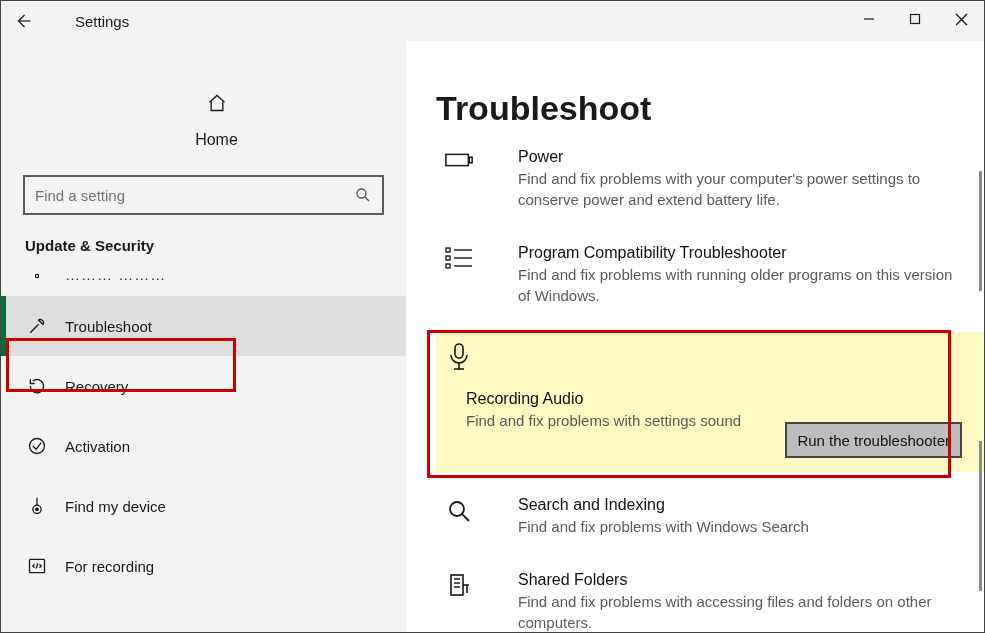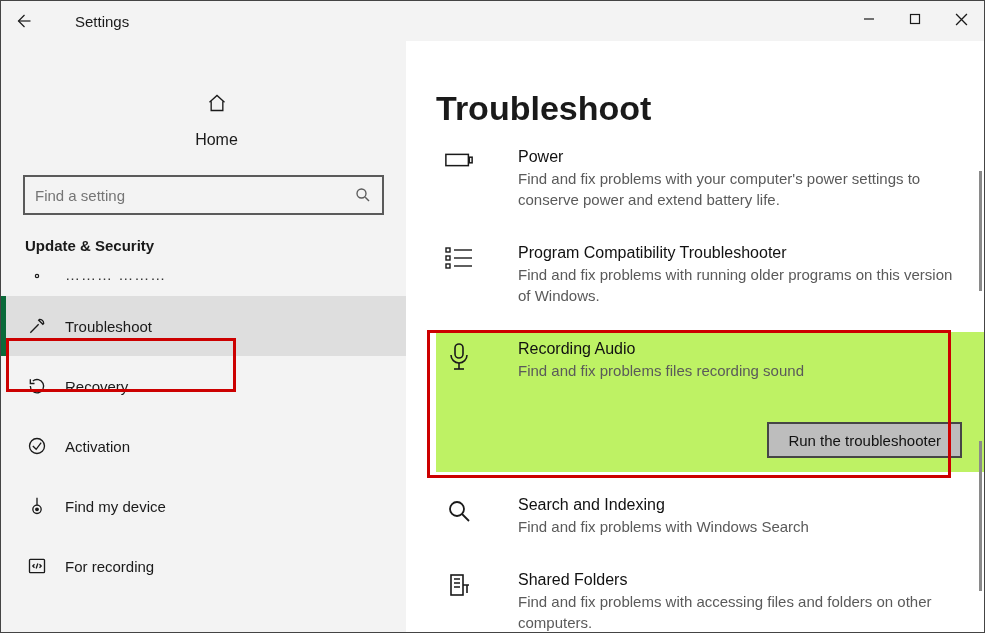--- a/index.html
+++ b/index.html
@@ -161,29 +161,30 @@
     gap:18px;
     padding:8px 20px 10px 6px;
     cursor:pointer;
     position:relative;
   }
   .ts-item .icon { width:34px; display:flex; justify-content:center; padding-top:2px; flex-shrink:0;}
   .ts-item .txt { flex:1;margin-left:24px; }
   .ts-item .ttitle { font-size:16px; color:#111; margin-bottom:2px;}
   .ts-item .tdesc { font-size:15px; color:#5a5a5a; line-height:1.4; padding-right:10px;}
   .ts-item.expanded {
-    background:#bef264;
+    background:#fef9c3;
     padding-bottom:24px;
+    flex-direction:column;
   }
   .run-btn {
     position:absolute;
     right:22px;
     bottom:14px;
     height:36px;
-    padding:0 19px;
+    padding:0 10px;
     background:#bdbdbd;
     border:2px solid #464646;
     font-size:15px;
     color:#111;
     cursor:pointer;
     display:flex;
     align-items:center;
   }
   .highlight-recording {
     position:absolute;
@@ -364,21 +365,21 @@
           <span class="icon">
             <svg width="24" height="30" viewBox="0 0 24 30" fill="none" stroke="#1a1a1a" stroke-width="1.6">
               <rect x="8" y="2" width="8" height="14" rx="4"></rect>
               <path d="M4 13 A8 8 0 0 0 20 13"></path>
               <path d="M12 21 V27"></path>
                 <path d="M7 27 H17"></path>
             </svg>
           </span>
           <div class="txt">
             <div class="ttitle">Recording Audio</div>
-            <div class="tdesc">Find and fix problems files recording sound</div>
+            <div class="tdesc">Find and fix problems with settings sound</div>
           </div>
           <button class="run-btn">Run the troubleshooter</button>
         </div>
 
         <div class="ts-item">
           <span class="icon">
             <svg width="26" height="26" viewBox="0 0 26 26" fill="none" stroke="#1a1a1a" stroke-width="1.8">
                 <circle cx="11" cy="11" r="7"></circle>
                 <path d="M23 23 L16 16"></path>
               </svg>

